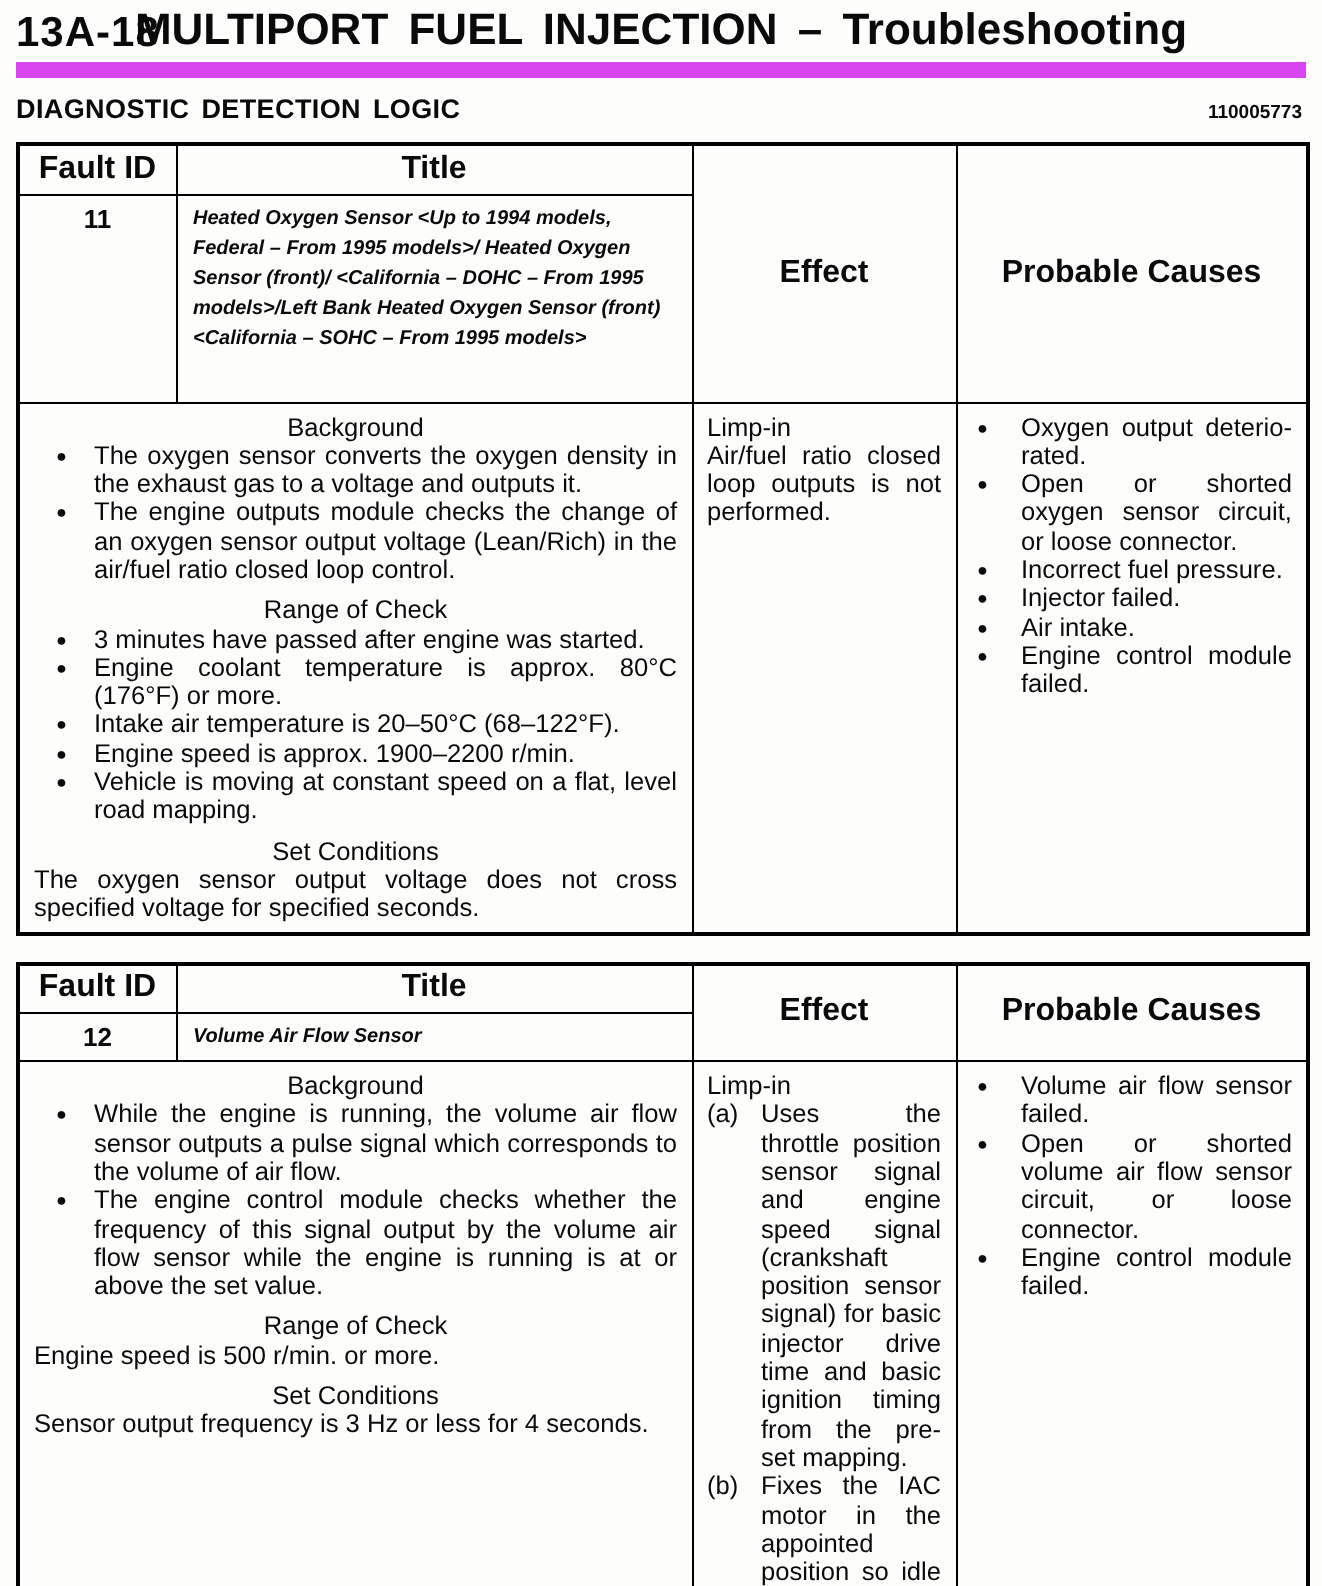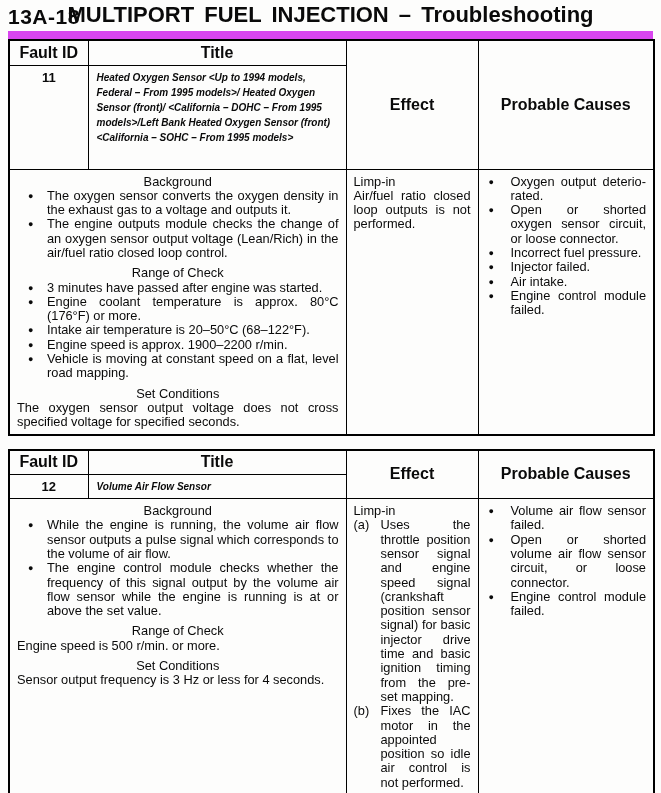--- a/index.html
+++ b/index.html
@@ -135,20 +135,24 @@
 </head>
 <body>
 
 <div class="page">
 
   <div class="top-header">
     <span class="page-num">13A-18</span>
     <span class="chapter-title">MULTIPORT FUEL INJECTION – Troubleshooting</span>
   </div>
 
+  <div class="section-row">
+    <span class="section-title">DIAGNOSTIC DETECTION LOGIC</span>
+    <span class="doc-number">110005773</span>
+  </div>
 
   <table class="diag-table t1">
     <colgroup>
         <col class="c1">
         <col class="c2">
         <col class="c3">
         <col class="c4">
       </colgroup>
     <tbody>
     <tr class="hrow">

